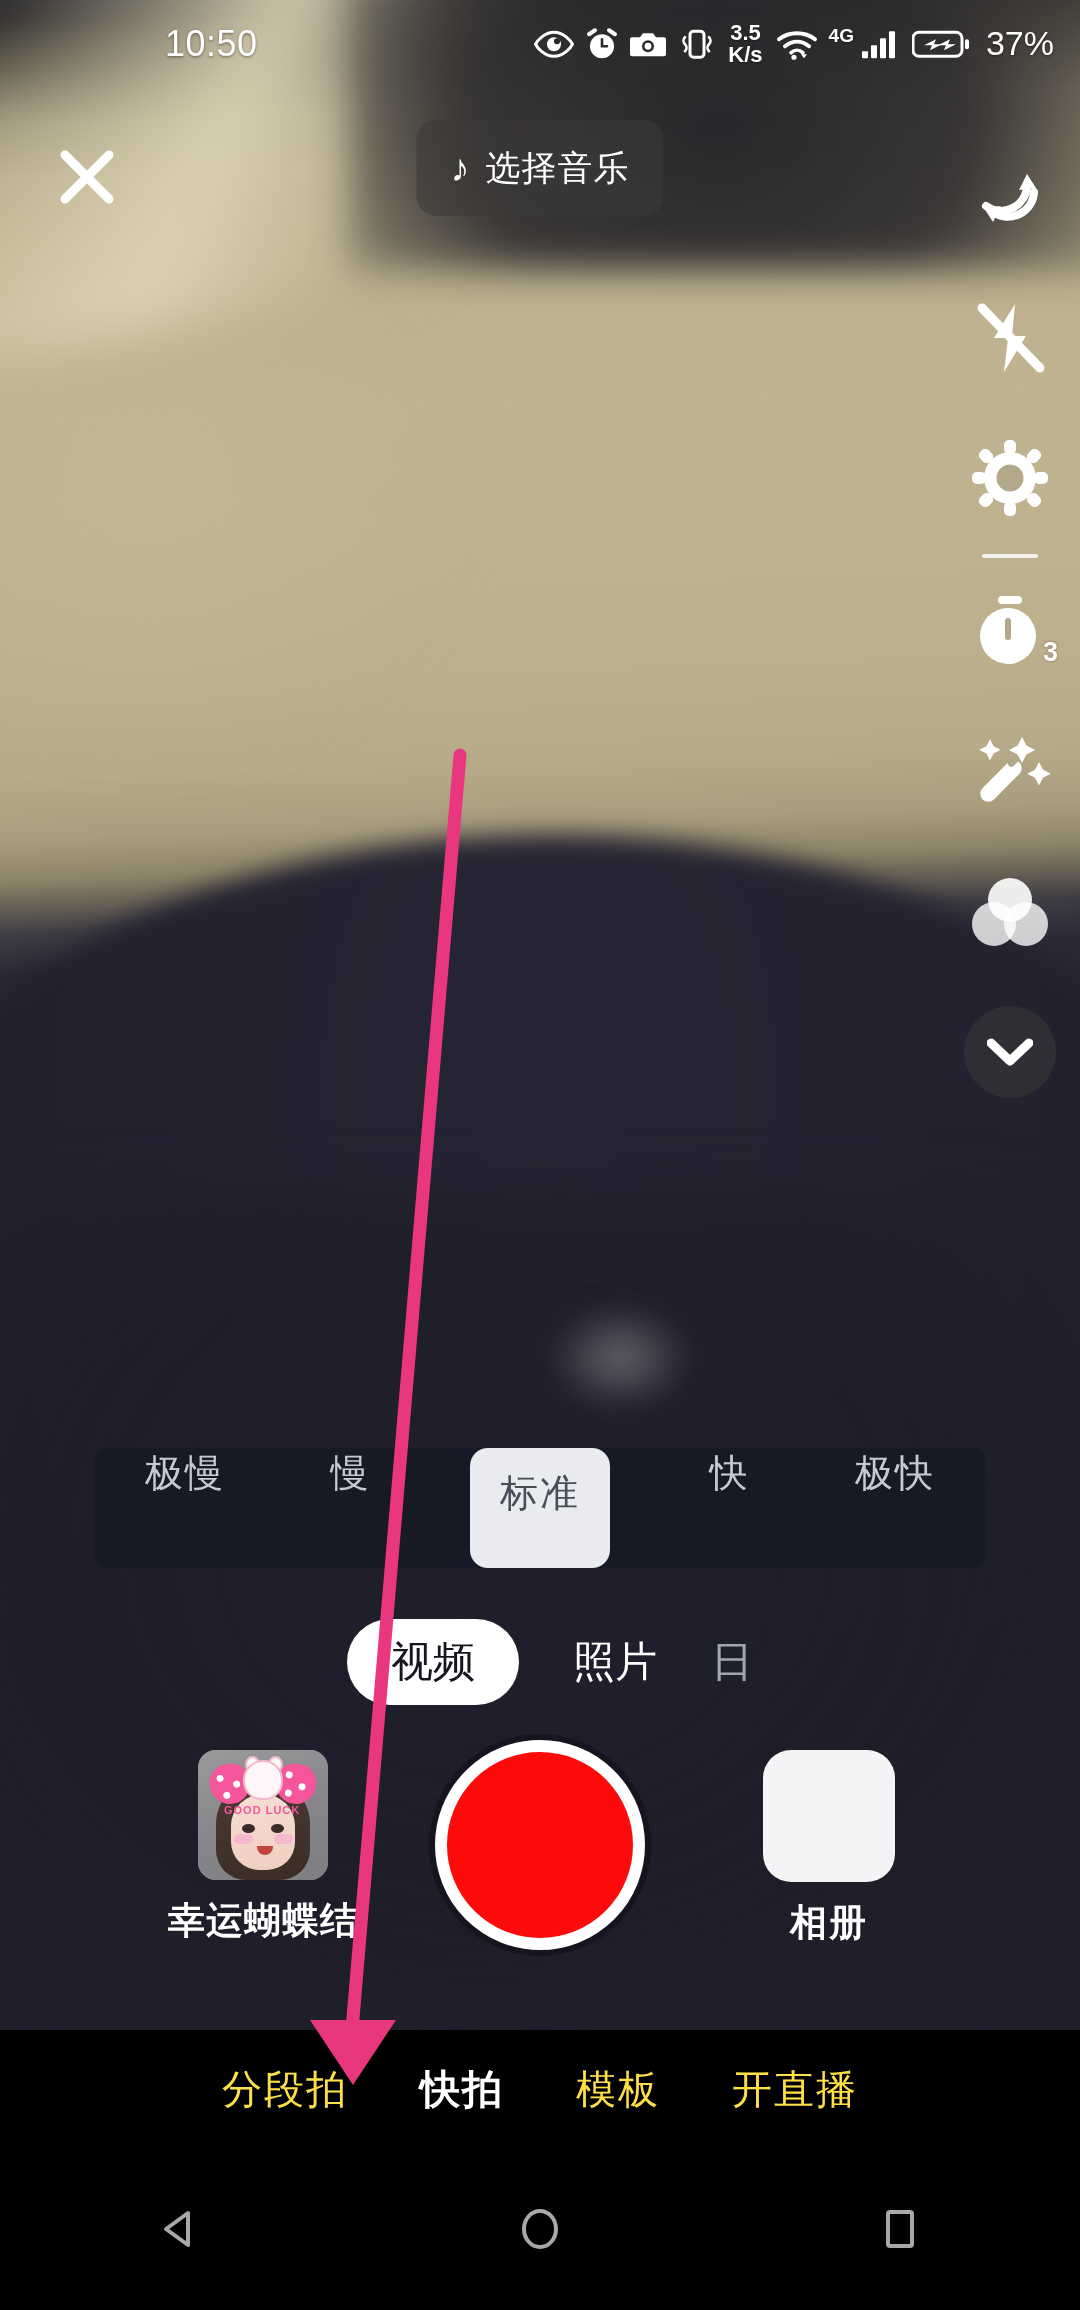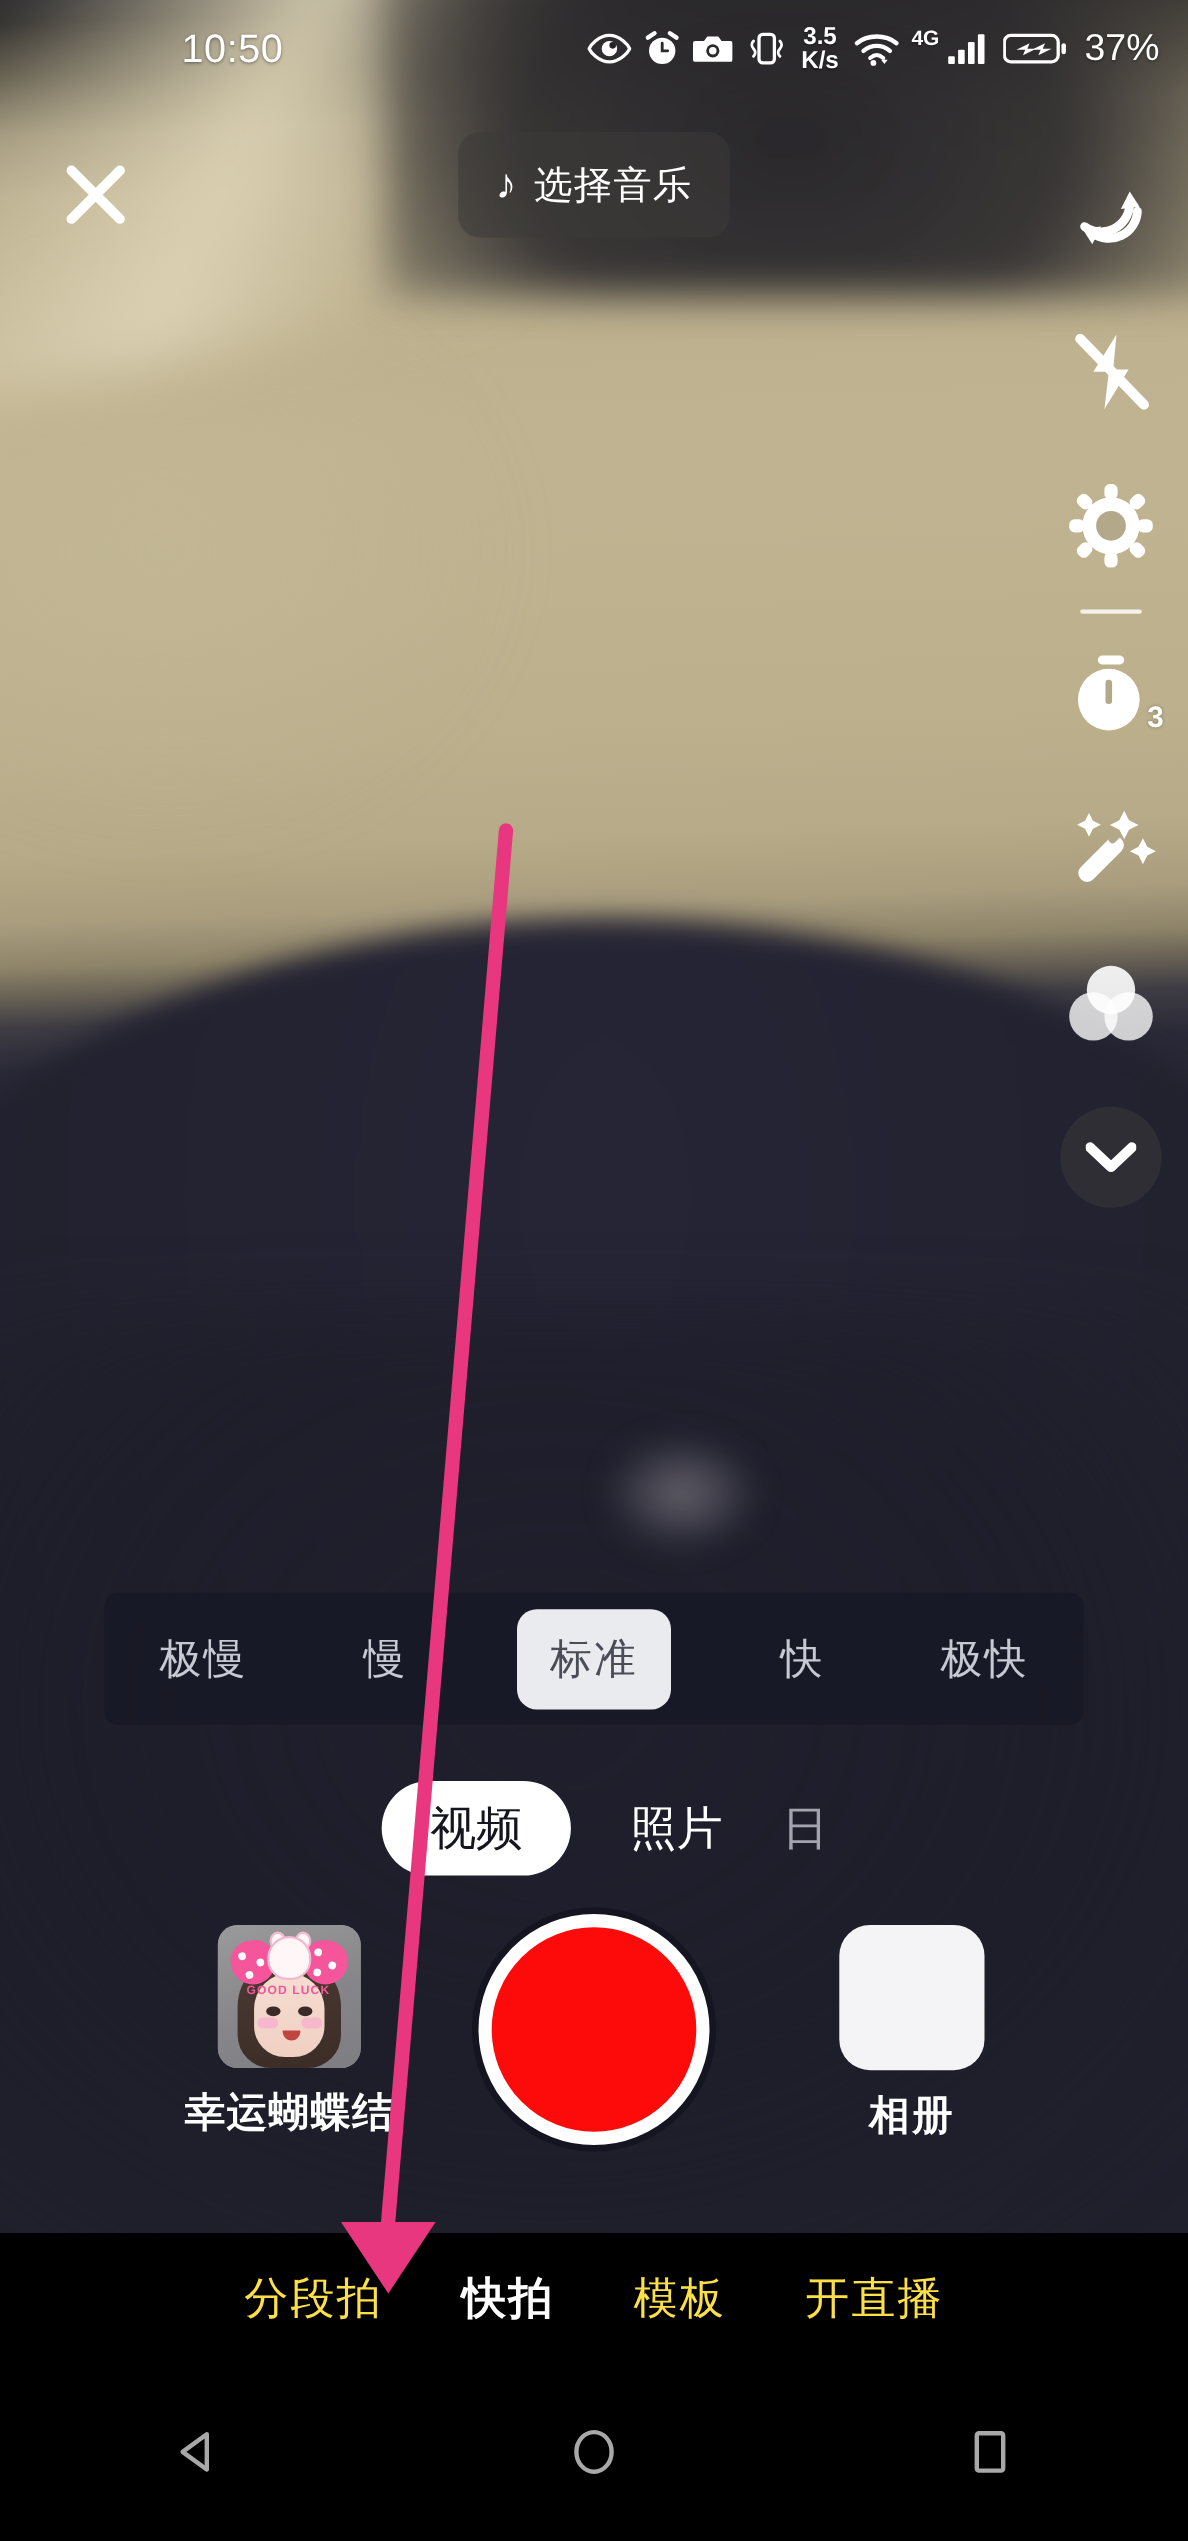--- a/index.html
+++ b/index.html
@@ -129,21 +129,21 @@
     text-shadow:0 0 3px rgba(0,0,0,.35);
   }
 
   
   #bottom-panel{
     position:absolute; left:0; bottom:280px; width:1080px; z-index:25;
   }
   #speed-bar{
     margin:0 auto; width:890px; height:120px;
     background:rgba(22,23,36,0.72); border-radius:12px;
-    display:flex; align-items:center; justify-content:space-between;
+    display:flex; justify-content:space-between;
     padding:0 44px; position:relative;font-family:Liberation Serif, serif;
   }
   .speed-item{
     font-size:38px; color:#c7c9d2; letter-spacing:2px; cursor:pointer;
     padding:0 6px; white-space:nowrap;
   }
   .speed-item.sel{
     background:#e9ebee; color:#4a4d57; border-radius:18px;
     padding:20px 30px; font-size:38px;
   }

